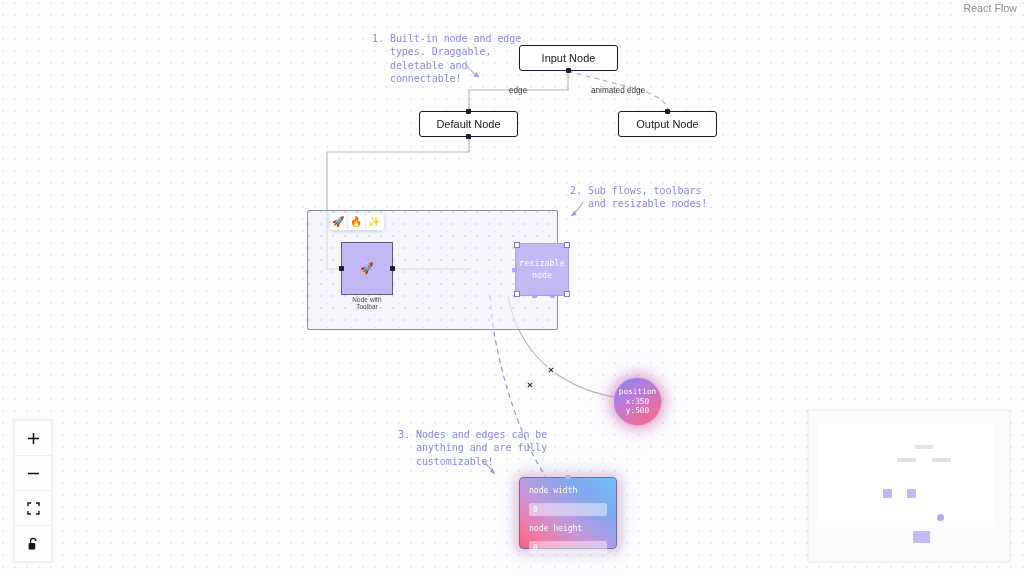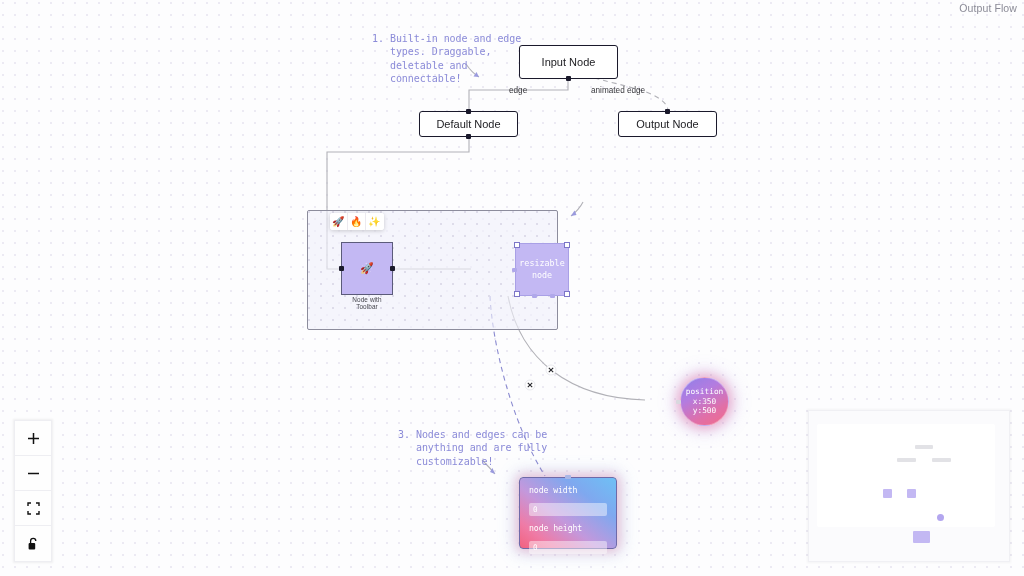--- a/index.html
+++ b/index.html
@@ -294,21 +294,21 @@
   }
   .mm-node { position: absolute; background: #c3b8f3; border-radius: 1px; }
   .mm-node.plain { background: #e2e2e6; }
   .mm-node.circle { border-radius: 50%; background: #b3a6ef; }
 </style>
 </head>
 <body>
 
 <div id="app">
 
-  <div class="attribution">Output Flow</div>
+  <div class="attribution">React Flow</div>
 
   <svg class="edge-layer">
 
     <path class="edge-path" d="M 568 71 L 568 90 L 469 90 L 469 111"></path>
 
     <path class="edge-path dashed" d="M 568 71 C 600 80, 620 84, 640 90 C 660 96, 668 104, 668 111"></path>
 
     <path class="edge-path" d="M 469 137 L 469 152 L 327 152 L 327 269 L 341 269"></path>
 
     <path class="edge-path" d="M 393 269 L 471 269"></path>
@@ -336,25 +336,27 @@
     <path fill="#9a9ade" d="M 571 216 L 576.5 215 L 574.5 210.5 Z"></path>
 
     <path class="edge-path" stroke="#9a9ade" stroke-width="0.9" d="M 482 460 C 487 465, 491 469, 495 474"></path>
     <path fill="#9a9ade" d="M 495 474 L 490 472 L 492.5 468 Z"></path>
   </svg>
 
   <div class="annotation" style="left:372px; top:32px;">1. Built-in node and edge
    types. Draggable,
    deletable and
    connectable!</div>
+  <div class="annotation" style="left:570px; top:184px;">2. Sub flows, toolbars
+   and resizable nodes!</div>
   <div class="annotation" style="left:398px; top:428px;">3. Nodes and edges can be
    anything and are fully
    customizable!</div>
 
-  <div class="rf-node" style="left:519px; top:45px; width:99px; height:34px;">
+  <div class="rf-node" style="left:519px; top:45px; width:99px; height:26px;">
     <span>Input Node</span>
     <span class="handle bottom"></span>
   </div>
 
   <div class="rf-node" style="left:618px; top:111px; width:99px; height:26px;">
     <span>Output Node</span>
     <span class="handle top"></span>
   </div>
 
   <div class="rf-node" style="left:419px; top:111px; width:99px; height:26px;">
@@ -385,21 +387,21 @@
 node</span>
     <span class="resize-handle tl"></span>
     <span class="resize-handle tr"></span>
     <span class="resize-handle bl"></span>
     <span class="resize-handle br"></span>
     <span class="rn-handle" style="left:-4px; top:50%; margin-top:-2px;"></span>
     <span class="rn-handle" style="left:16px; bottom:-3px;"></span>
     <span class="rn-handle" style="left:34px; bottom:-3px;"></span>
   </div>
 
-  <div class="circle-node" style="left:680px; top:377px; width:47px; height:47px;">
+  <div class="circle-node" style="left:613px; top:377px; width:47px; height:47px;">
     <span>position</span>
     <span>x:350</span>
     <span>y:500</span>
     <span class="circle-handle"></span>
   </div>
 
   <div class="gradient-node" style="left:519px; top:477px; width:98px; height:72px;">
     <span class="gn-handle"></span>
     <div class="gn-label">node width</div>
     <input class="gn-input" value="0" style="">

